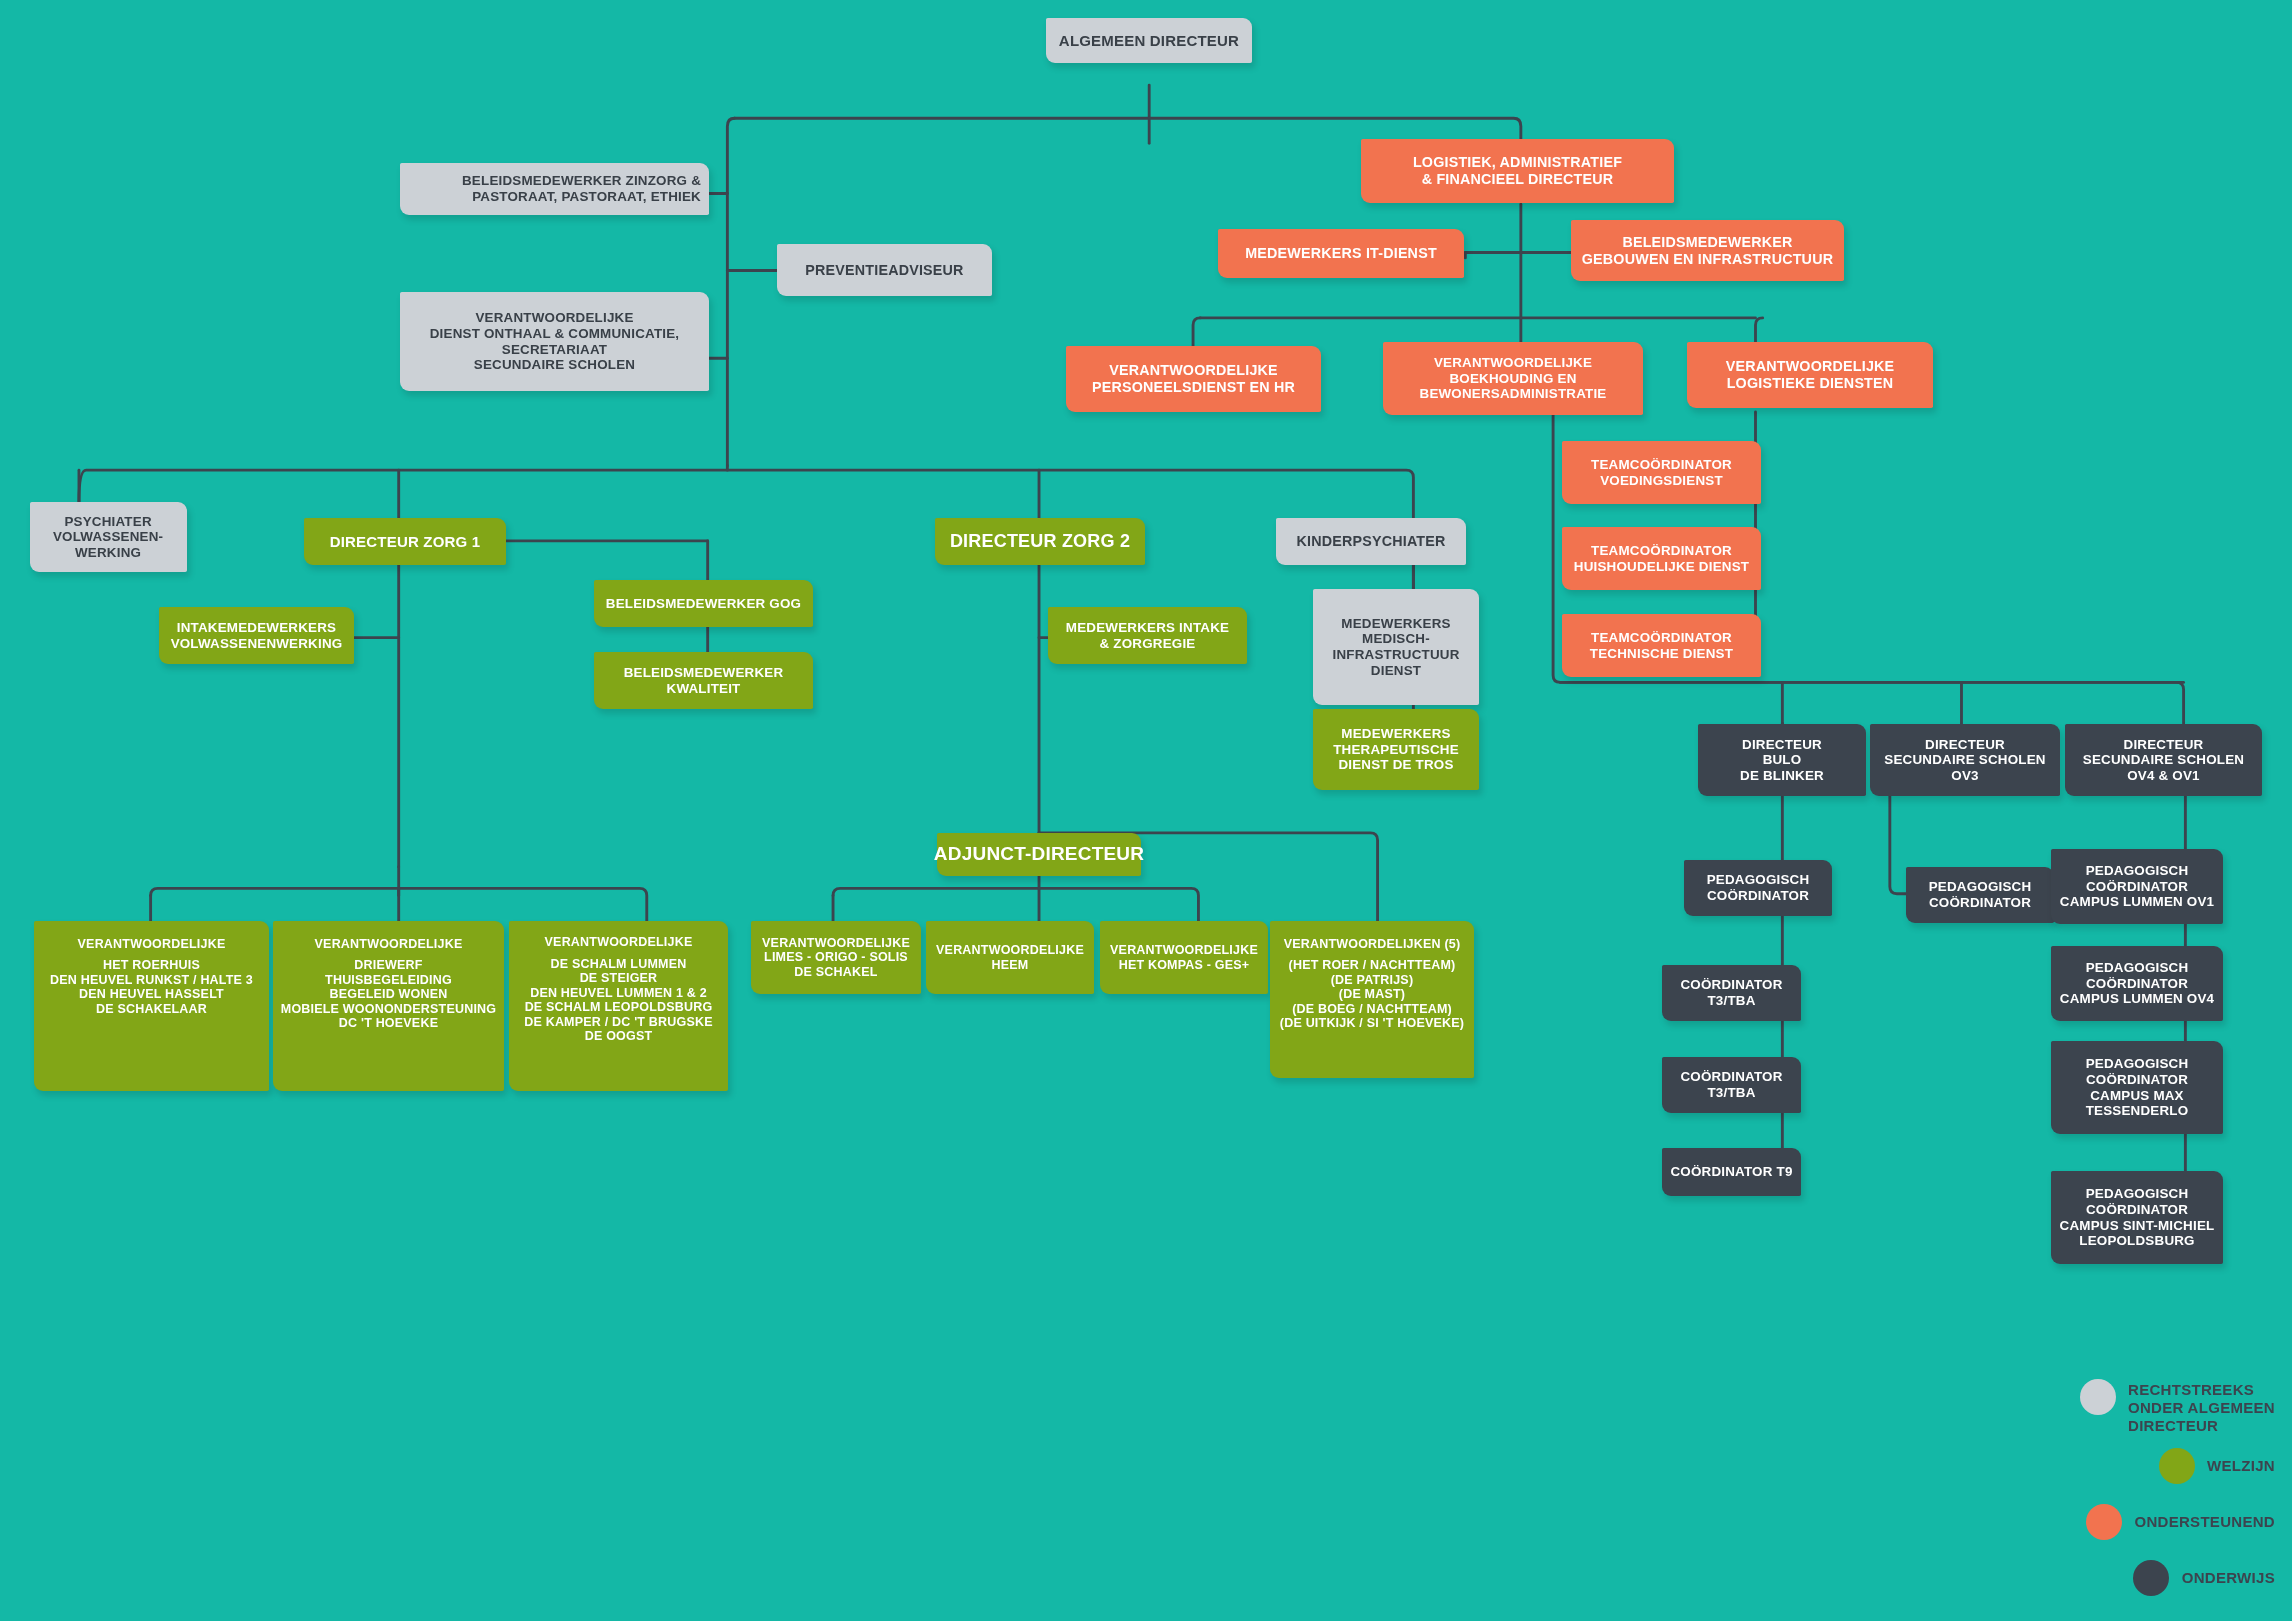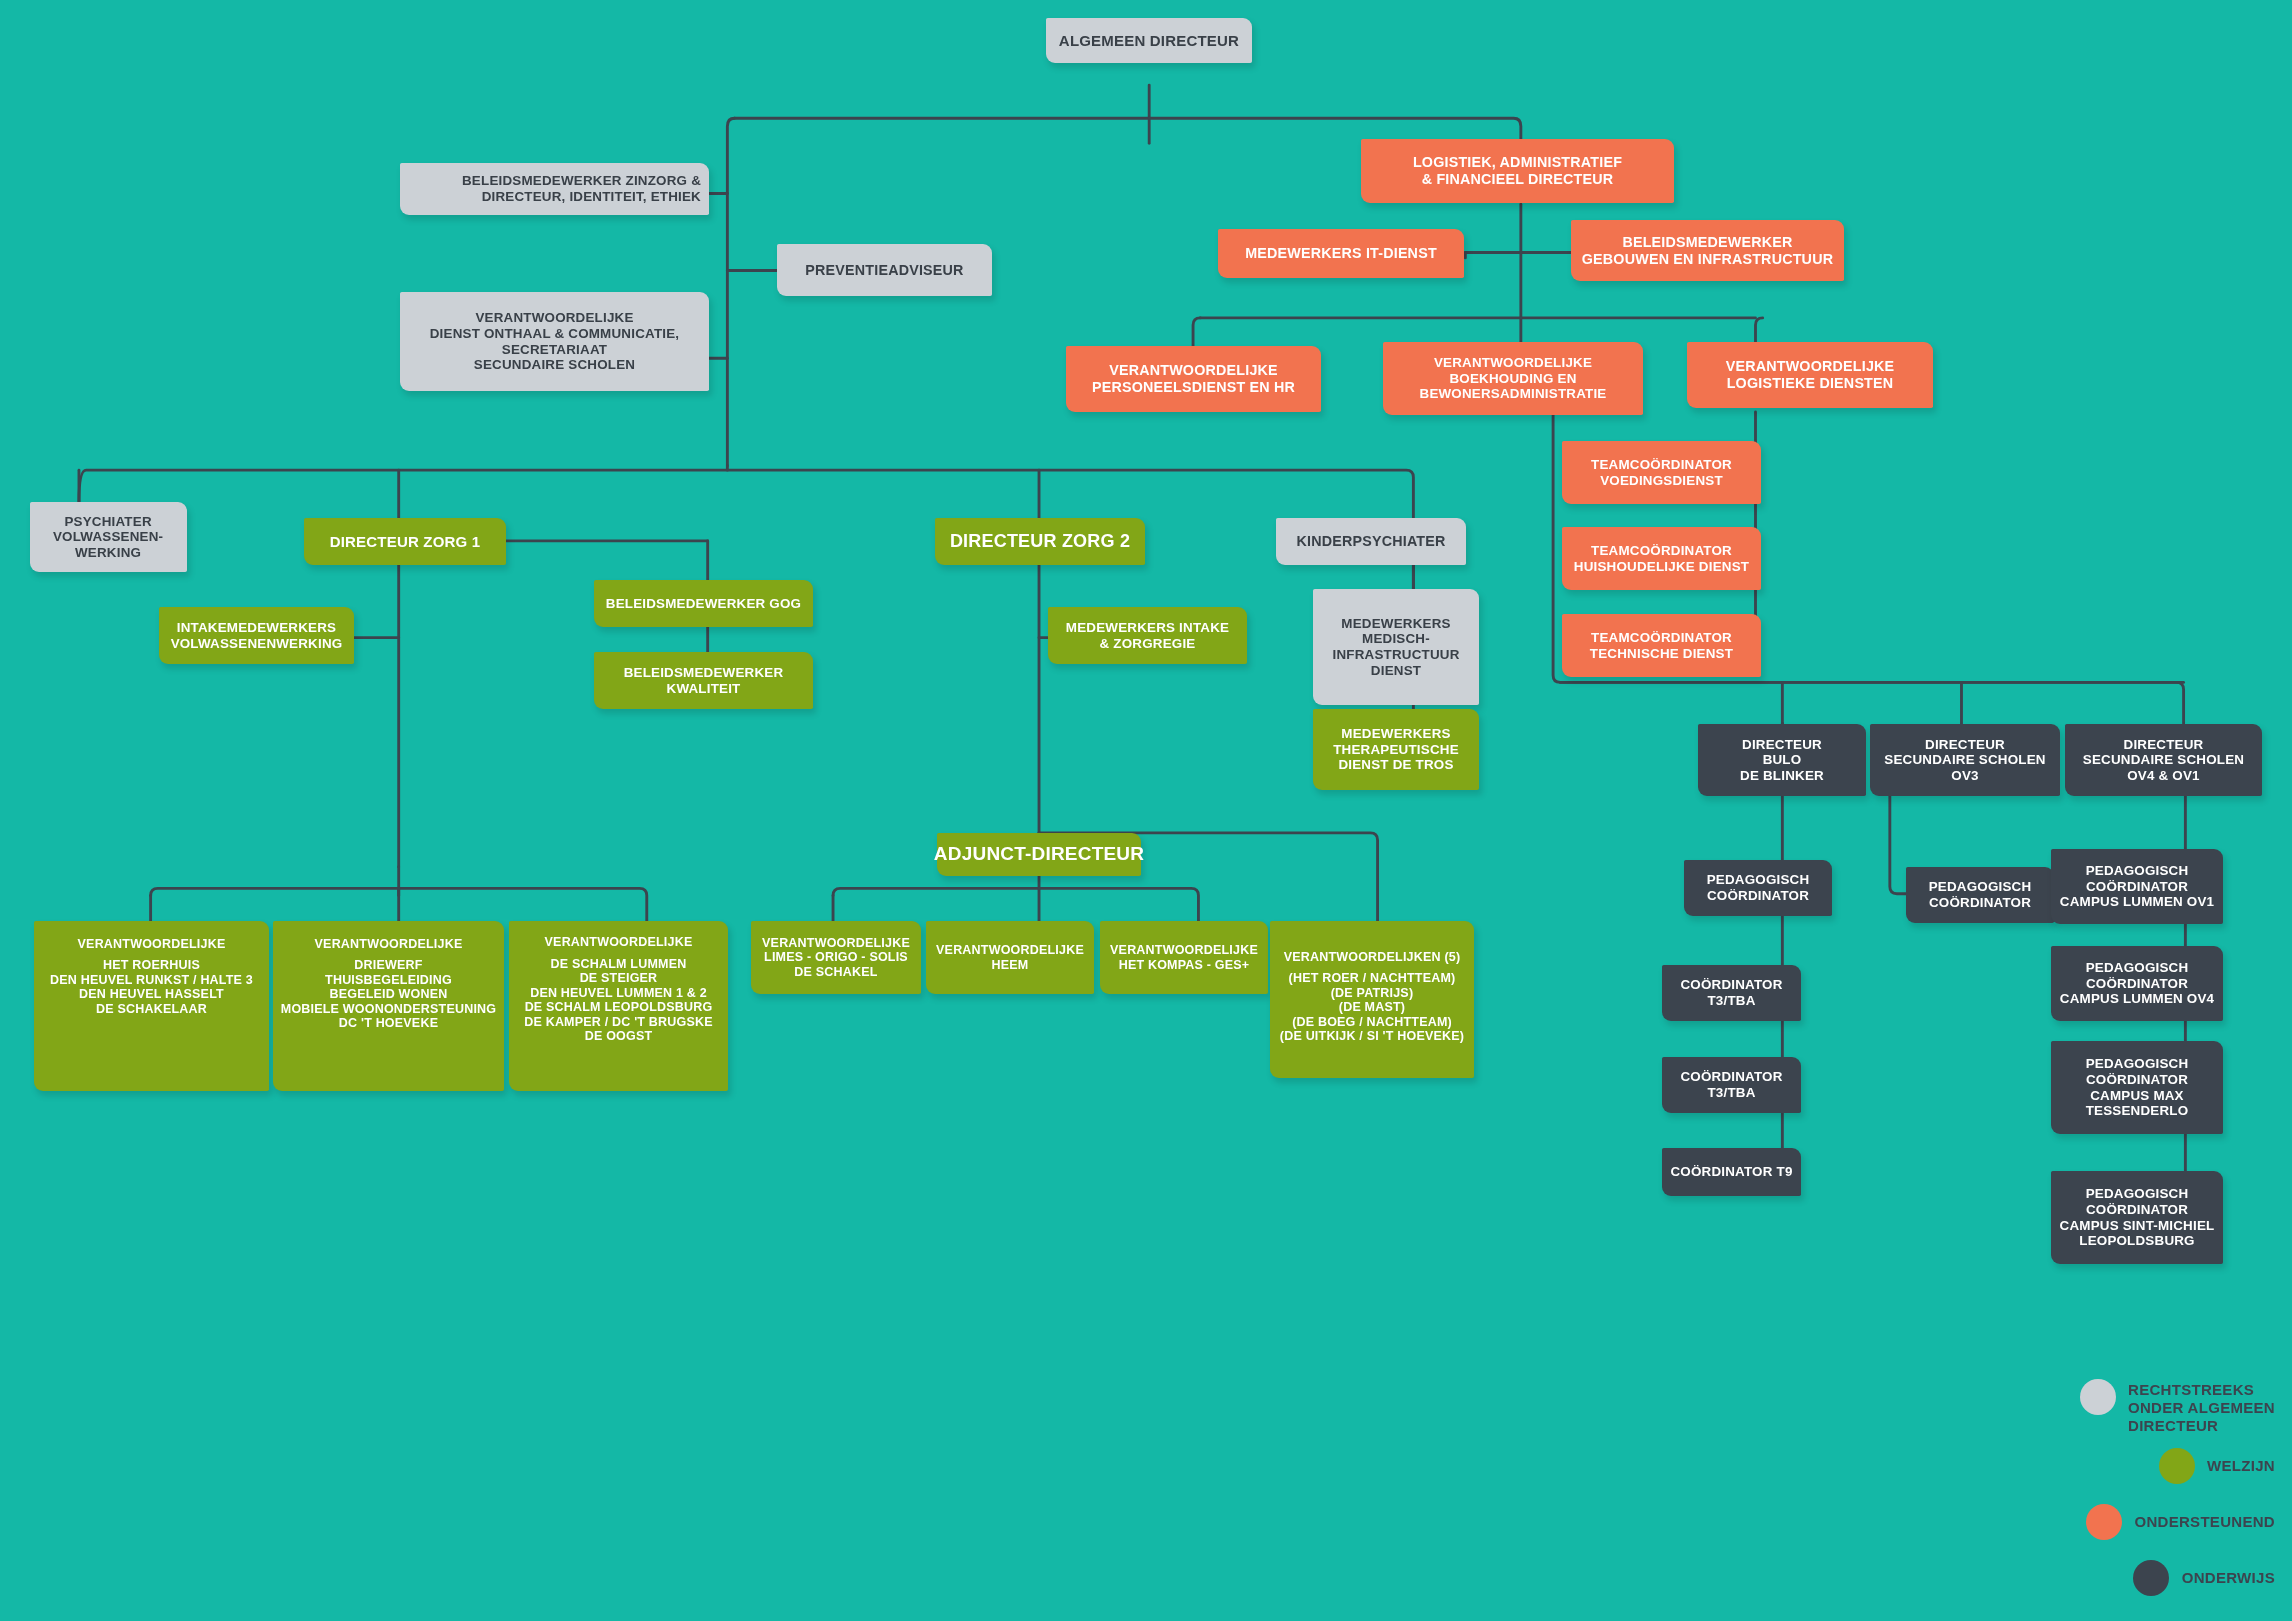--- a/index.html
+++ b/index.html
@@ -127,21 +127,21 @@
       <path d="M2440 1228 L2408 1228"></path>
     </g>
   </svg>
 
   <div class="node grey" style="left:1046px;top:18px;width:206px;height:45px;font-size:15px;">
     <span class="ln">ALGEMEEN DIRECTEUR</span>
   </div>
 
   <div class="node grey" style="left:400px;top:163px;width:309px;height:52px;font-size:13.4px;align-items:flex-end;">
     <span class="ln">BELEIDSMEDEWERKER ZINZORG &amp;</span>
-    <span class="ln">DIRECTEUR, IDENTITEIT, ETHIEK</span>
+    <span class="ln">PASTORAAT, PASTORAAT, ETHIEK</span>
   </div>
 
   <div class="node grey" style="left:777px;top:244px;width:215px;height:52px;font-size:14.3px;">
     <span class="ln">PREVENTIEADVISEUR</span>
   </div>
 
   <div class="node grey" style="left:400px;top:292px;width:309px;height:99px;font-size:13.4px;">
     <span class="ln">VERANTWOORDELIJKE</span>
     <span class="ln">DIENST ONTHAAL &amp; COMMUNICATIE,</span>
     <span class="ln">SECRETARIAAT</span>
@@ -283,21 +283,21 @@
   <div class="node green" style="left:926px;top:921px;width:168px;height:73px;font-size:12.5px;">
     <span class="ln">VERANTWOORDELIJKE</span>
     <span class="ln">HEEM</span>
   </div>
 
   <div class="node green" style="left:1100px;top:921px;width:168px;height:73px;font-size:12.5px;">
     <span class="ln">VERANTWOORDELIJKE</span>
     <span class="ln">HET KOMPAS - GES+</span>
   </div>
 
-  <div class="node green" style="left:1270px;top:921px;width:204px;height:157px;font-size:12.5px;justify-content:flex-start;padding-top:29px;">
+  <div class="node green" style="left:1270px;top:921px;width:204px;height:157px;font-size:12.5px;justify-content:flex-start;padding-top:16px;">
     <span class="ln">VERANTWOORDELIJKEN (5)</span>
     <span class="ln sp">(HET ROER / NACHTTEAM)</span>
     <span class="ln">(DE PATRIJS)</span>
     <span class="ln">(DE MAST)</span>
     <span class="ln">(DE BOEG / NACHTTEAM)</span>
     <span class="ln">(DE UITKIJK / SI 'T HOEVEKE)</span>
   </div>
 
   <div class="node dark" style="left:1698px;top:724px;width:168px;height:72px;font-size:13.4px;">
     <span class="ln">DIRECTEUR</span>

